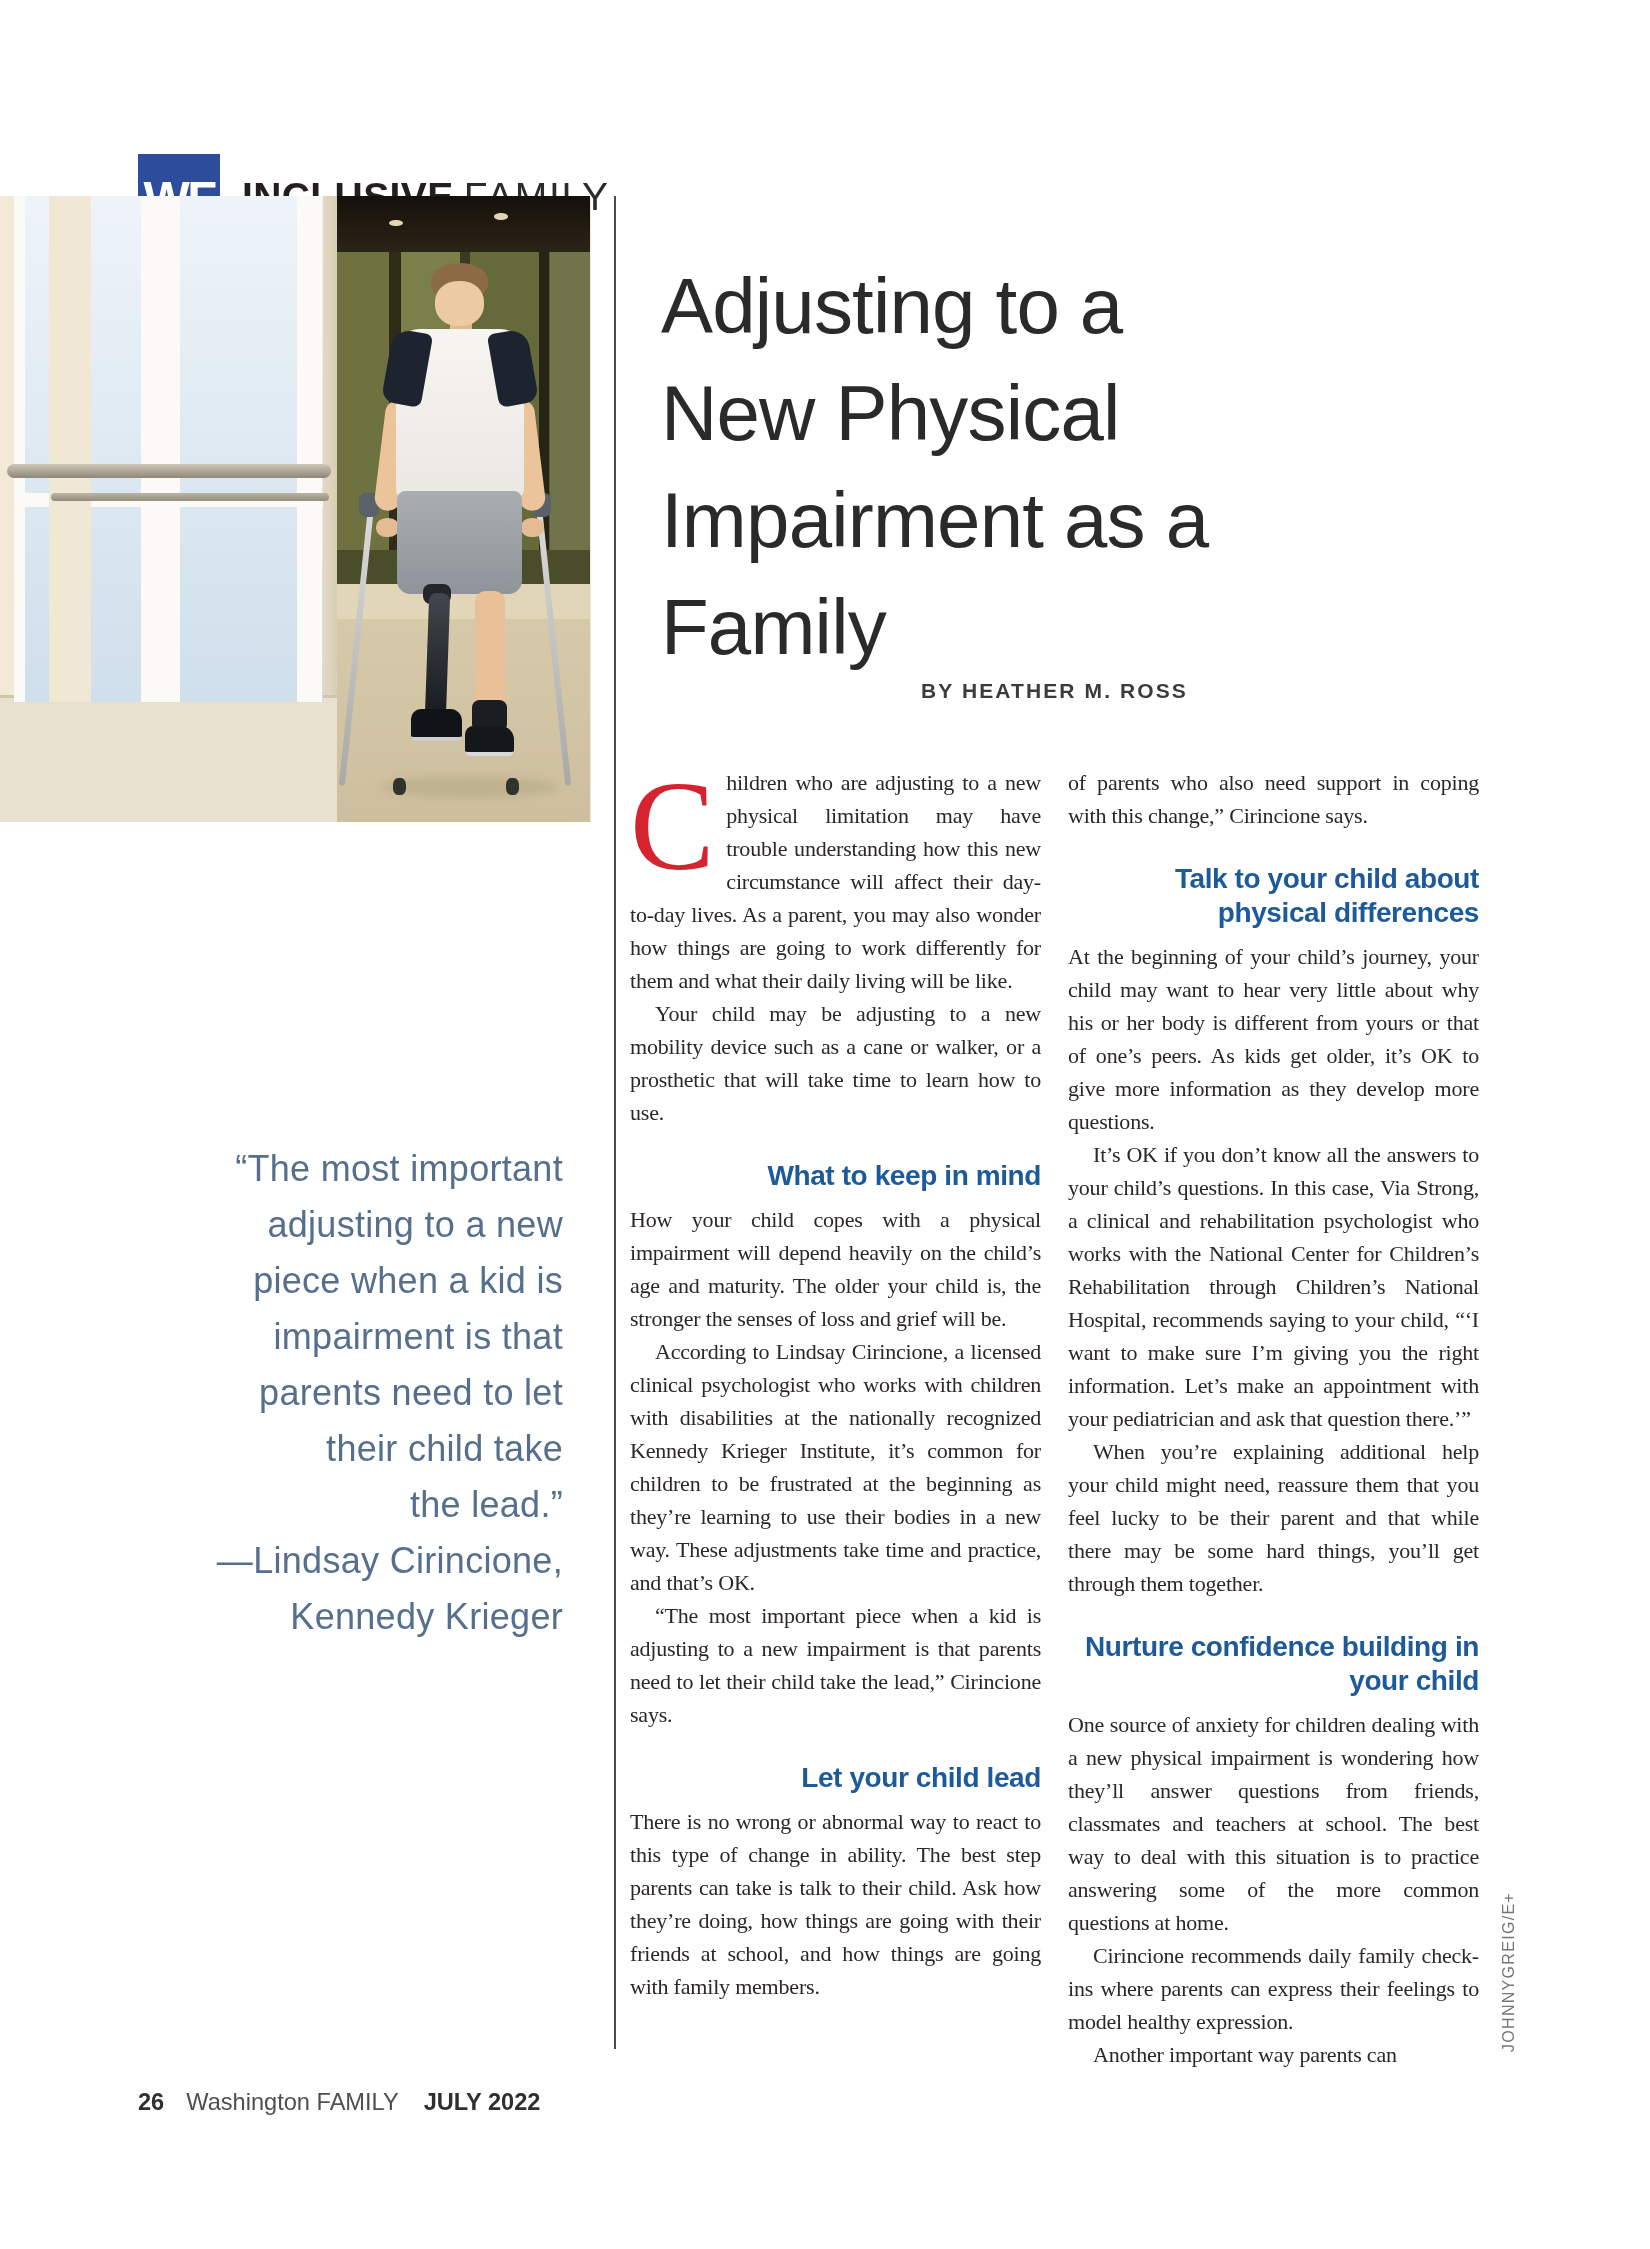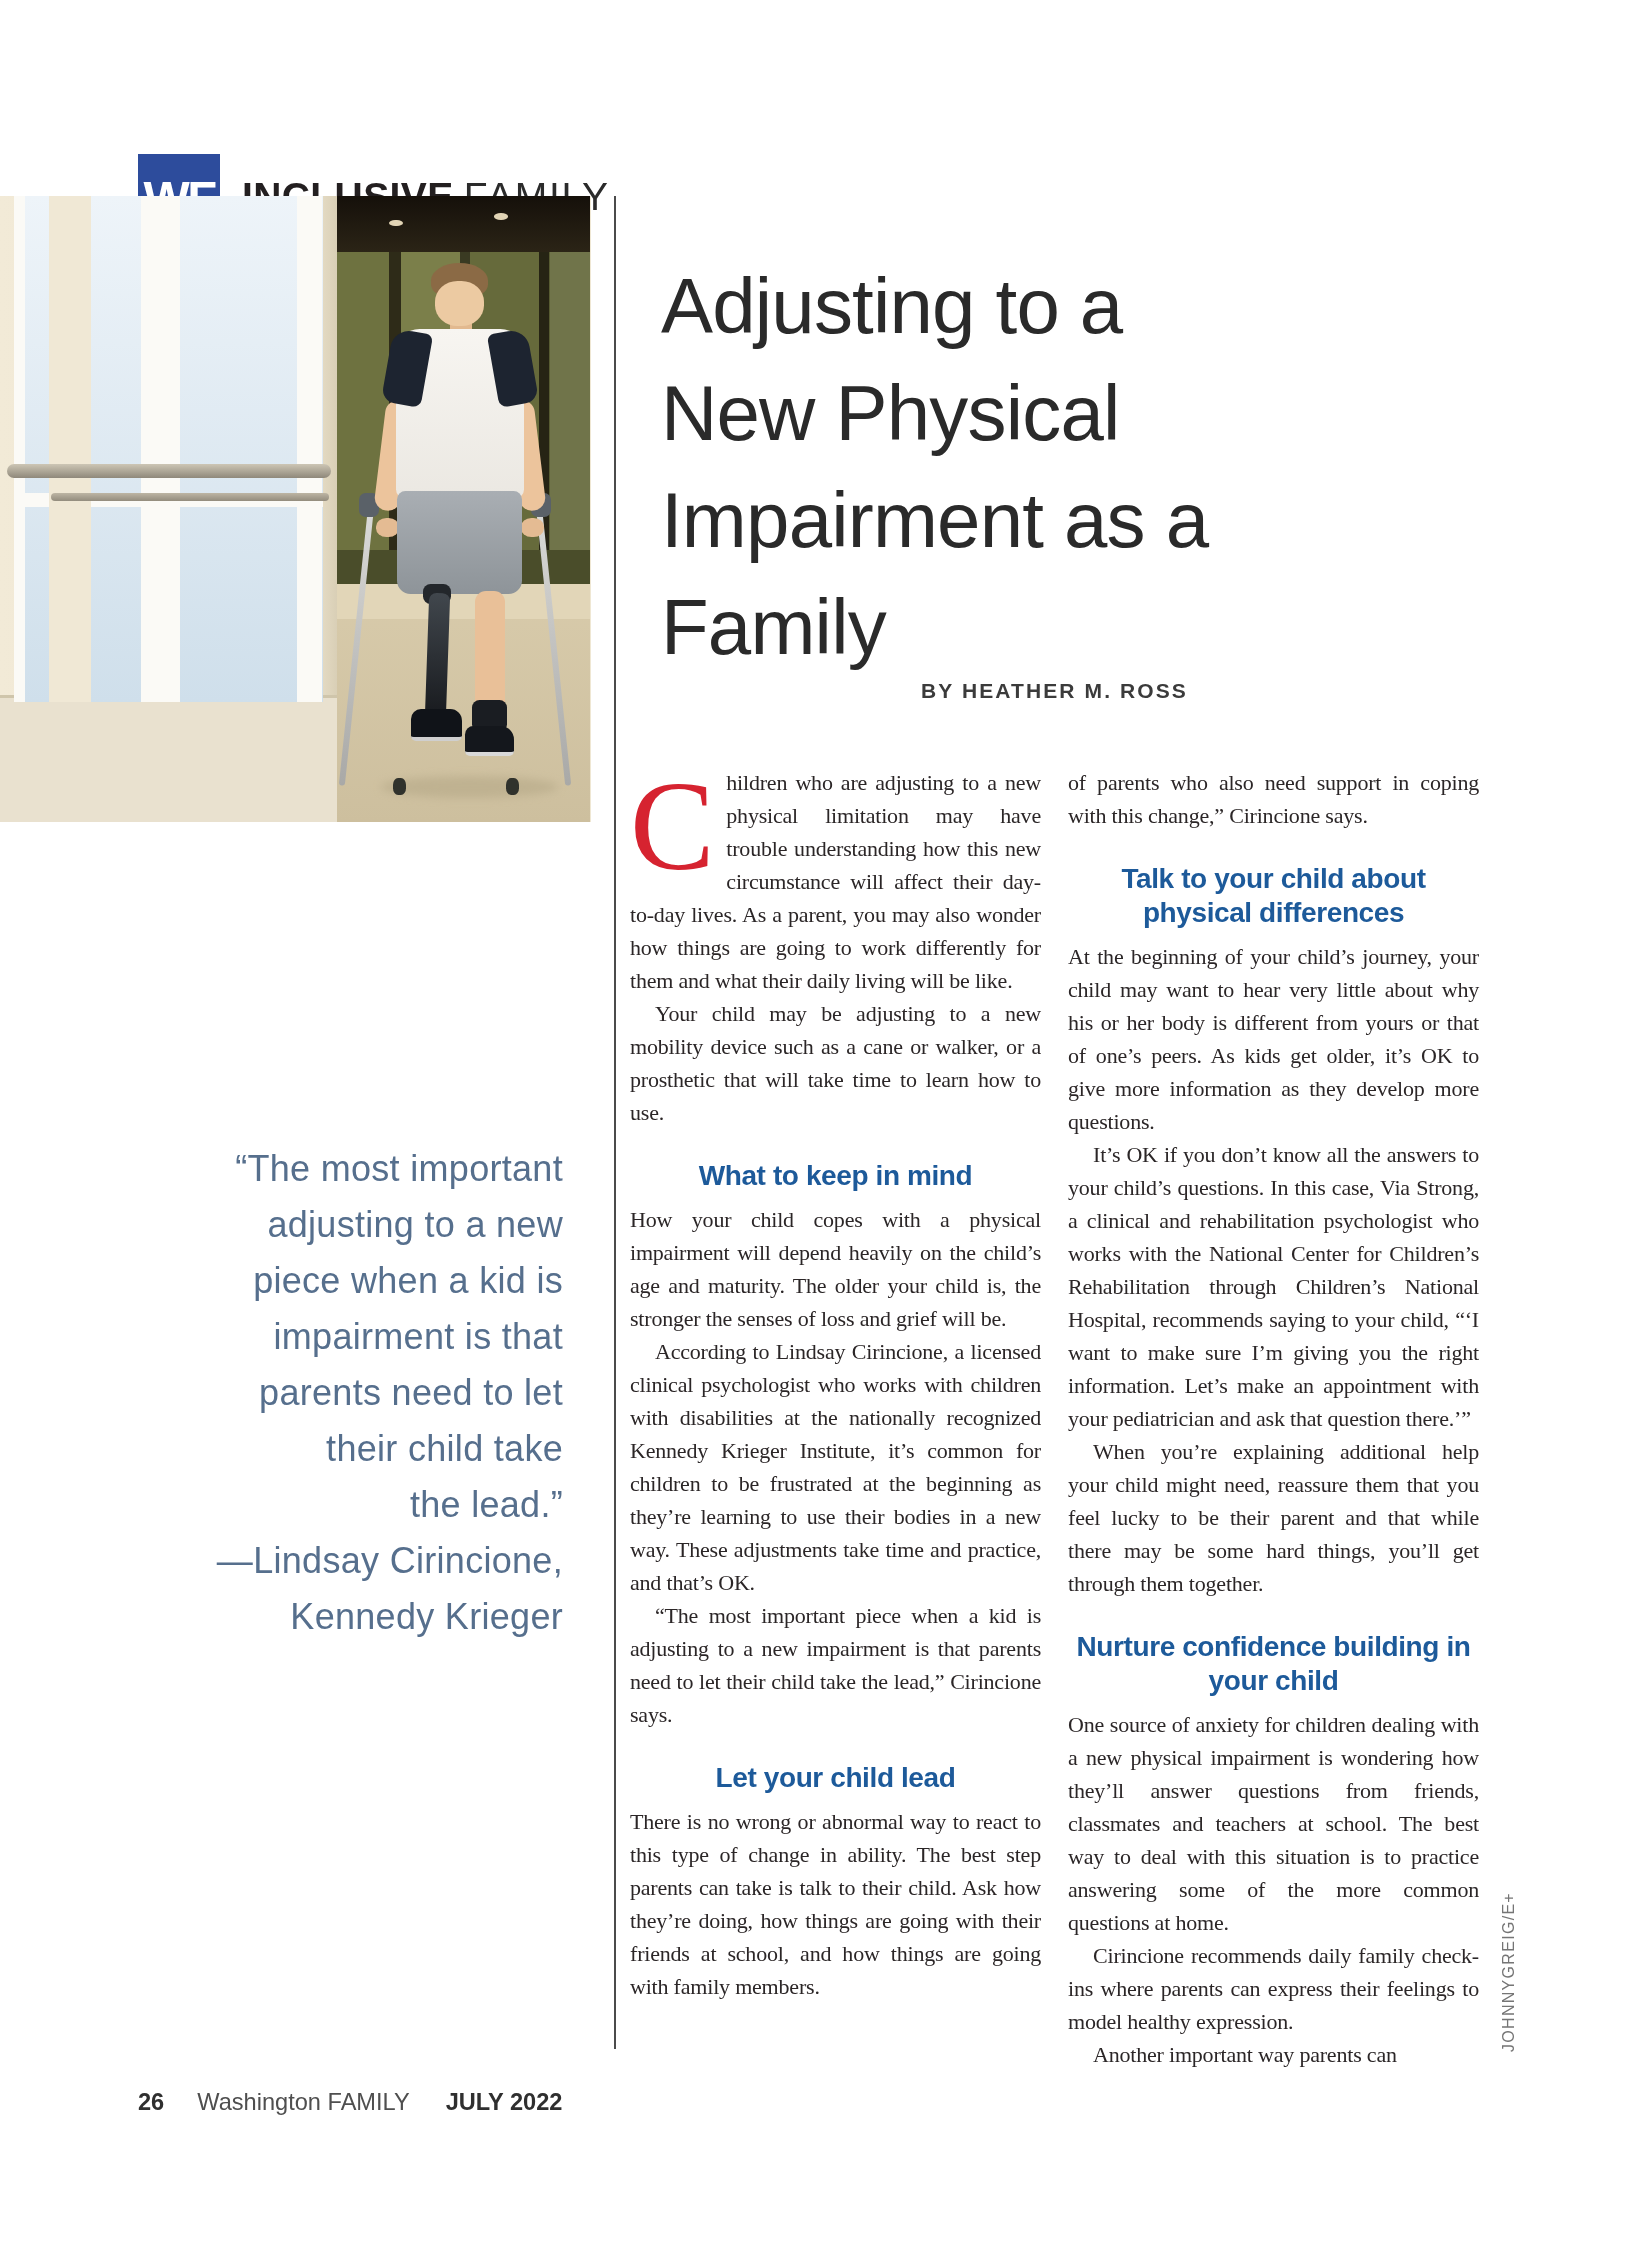--- a/index.html
+++ b/index.html
@@ -70,33 +70,33 @@
   
   .headline{position:absolute;left:633px;top:253px;width:894px;font-size:78px;line-height:107px;font-weight:300;color:#2a2a2a;letter-spacing:-0.8px;margin-left:28px;}
   .byline{position:absolute;left:630px;top:679px;width:849px;text-align:center;font-size:21px;font-weight:700;letter-spacing:2.1px;color:#3b3b3b;}
   
   .col{position:absolute;top:766px;width:411px;font-family:"Liberation Serif","DejaVu Serif",serif;font-size:22px;line-height:33px;text-align:justify;color:#2b2627;letter-spacing:-0.2px;}
   .col1{left:630px;}
   .col2{left:1068px;}
   .col p.indent{text-indent:25px;}
   .col h3{
     font-family:"Liberation Sans","DejaVu Sans",sans-serif;font-size:28px;line-height:34px;
-    font-weight:700;color:var(--heading-blue);margin:30px 0 10px;letter-spacing:-0.4px;text-align:center;
+    font-weight:700;color:var(--heading-blue);margin:30px 0 10px;letter-spacing:-0.4px;text-align:right;
   }
   .dropcap{float:left;font-size:127px;line-height:100px;color:var(--dropcap-red);margin:10px 11.8px 0 0;font-family:"Liberation Serif",serif;}
   
   .pull-quote{position:absolute;left:101px;top:1141px;width:462px;text-align:right;color:var(--quote-blue);font-size:36px;line-height:56px;font-weight:400;letter-spacing:0.3px;}
   
   .photo-credit{
     position:absolute;left:1500px;top:1871px;height:181px;
     writing-mode:vertical-rl;transform:rotate(180deg);
     font-size:16px;letter-spacing:1.3px;color:#757575;
   }
   
-  .footer{position:absolute;left:138px;top:2089px;font-size:23.6px;display:flex;align-items:baseline;gap:11px;}
+  .footer{position:absolute;left:138px;top:2089px;font-size:23.6px;display:flex;align-items:baseline;}
   .footer .num{font-weight:700;color:#2f2f2f;margin-right:22px;}
   .footer .mag{font-weight:400;color:#4f4f4f;margin-right:25px;}
   .footer .issue{font-weight:700;color:#2f2f2f;}
 </style>
 </head>
 <body>
 
 <div class="page">
 
   <div class="wf-logo">

